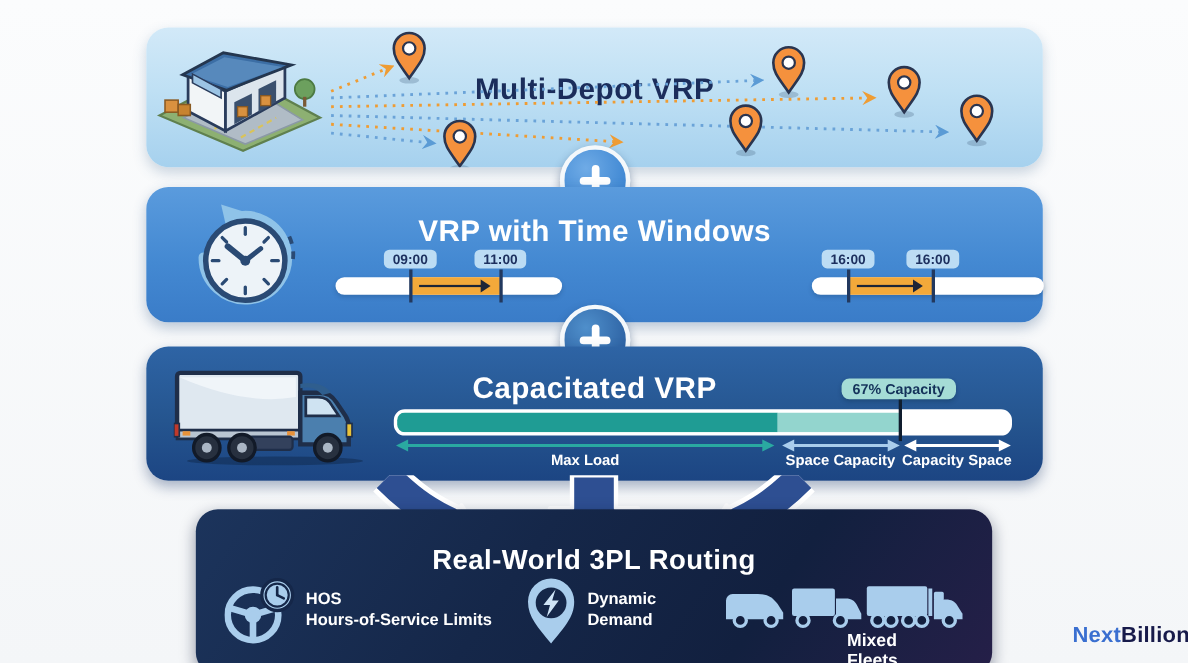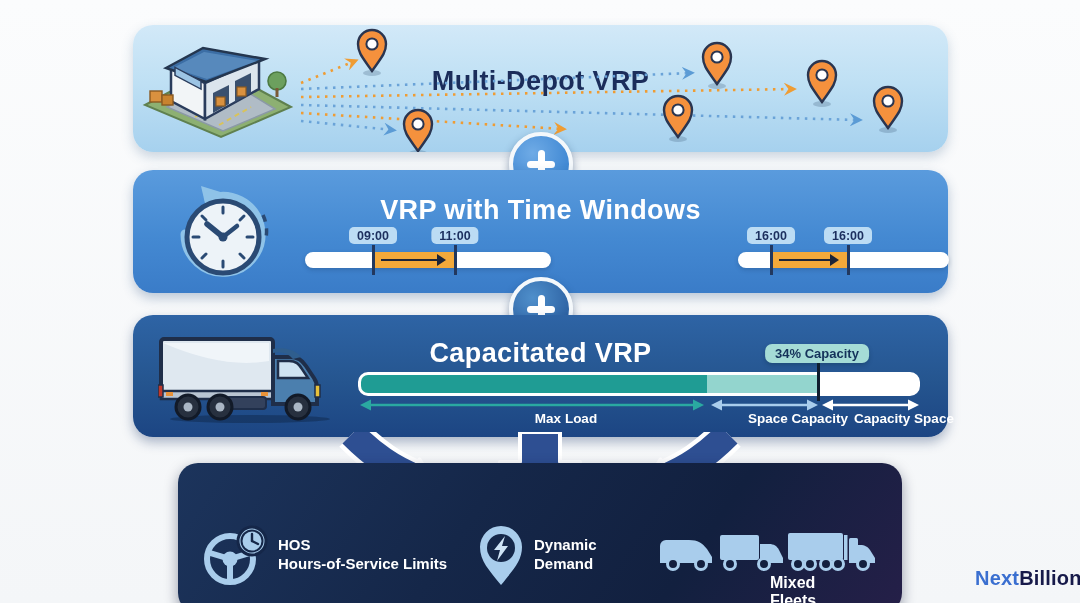--- a/index.html
+++ b/index.html
@@ -44,21 +44,21 @@
         font-size:12.5px;font-weight:bold;padding:1.5px 8px;border-radius:5px;white-space:nowrap;}
   
   .capbar{position:absolute;left:225px;top:57px;width:562px;height:24px;background:#ffffff;
         border:3px solid #ffffff;border-radius:10px;box-sizing:border-box;overflow:hidden;}
   .capseg{position:absolute;top:0;height:18px;}
   .cap-line{position:absolute;left:684px;top:40px;width:2.5px;height:46px;background:#101d2e;}
   .cap-badge{position:absolute;left:684px;top:29px;transform:translateX(-50%);background:#a5dcd6;
         color:#14325a;font-size:13px;font-weight:bold;padding:2px 10px;border-radius:7px;white-space:nowrap;
         box-shadow:0 2px 4px rgba(10,40,60,.3);}
   .cap-label{position:absolute;top:96px;transform:translateX(-50%);color:#ffffff;font-size:13.5px;
-        font-weight:bold;white-space:nowrap;margin-left:34px;}
+        font-weight:bold;white-space:nowrap;}
   
   .feat-text{position:absolute;color:#ffffff;font-size:15px;font-weight:bold;line-height:19px;}
   .fleet-label{position:absolute;transform:translateX(-50%);color:#ffffff;font-size:16px;font-weight:bold;margin-left:44px;}
   
   .logo{position:absolute;left:975px;top:567px;font-size:20px;font-weight:bold;letter-spacing:.2px;}
   .logo .c1{color:#3a6fd0;} .logo .c2{color:#171a4a;}
   svg{display:block;}
 </style>
 </head>
 <body>
@@ -140,21 +140,21 @@
         <line x1="31" y1="34" x2="35" y2="38"></line>
           <line x1="69" y1="72" x2="73" y2="76"></line>
         <line x1="31" y1="76" x2="35" y2="72"></line>
           <line x1="69" y1="38" x2="73" y2="34"></line>
       </g>
       <line x1="52" y1="55" x2="36" y2="42" stroke="#2a4a74" stroke-width="5.5" stroke-linecap="round"></line>
       <line x1="52" y1="55" x2="66" y2="44" stroke="#2a4a74" stroke-width="4.5" stroke-linecap="round"></line>
       <circle cx="52" cy="55" r="4.5" fill="#2a4a74"></circle>
     </svg>
 
-    <div class="twbar" style="left:172px;width:246px">
+    <div class="twbar" style="left:172px;width:206px">
       <div class="tw-seg" style="left:68px;width:82px">
           <div class="tw-arrow"></div>
         </div>
       <div class="tw-tick" style="left:66.5px"></div>
       <div class="tw-tick" style="left:148.5px"></div>
       <div class="tw-badge" style="left:68px">09:00</div>
       <div class="tw-badge" style="left:150px">11:00</div>
     </div>
 
 
@@ -197,21 +197,21 @@
         <circle cx="140" cy="74" r="12" fill="#27303f" stroke="#121a28" stroke-width="3"></circle>
           <circle cx="140" cy="74" r="4.5" fill="#aab6c4"></circle>
       </g>
     </svg>
 
     <div class="capbar">
       <div class="capseg" style="left:0;width:346px;background:#1f9c94;"></div>
       <div class="capseg" style="left:346px;width:111px;background:#93d5ce;"></div>
     </div>
     <div class="cap-line"></div>
-    <div class="cap-badge">34% Capacity</div>
+    <div class="cap-badge">67% Capacity</div>
 
     <svg class="icon-abs" style="left:0;top:0" width="815" height="122" viewBox="0 0 815 122">
       <g stroke-linecap="round">
         <line x1="236" y1="90" x2="562" y2="90" stroke="#2aa9a1" stroke-width="2.6"></line>
         <polygon points="227,90 238,84.5 238,95.5" fill="#2aa9a1"></polygon>
         <polygon points="571,90 560,84.5 560,95.5" fill="#2aa9a1"></polygon>
         <line x1="587" y1="90" x2="676" y2="90" stroke="#a9cdec" stroke-width="2.6"></line>
         <polygon points="578,90 589,84.5 589,95.5" fill="#a9cdec"></polygon>
         <polygon points="685,90 674,84.5 674,95.5" fill="#a9cdec"></polygon>
         <line x1="698" y1="90" x2="777" y2="90" stroke="#ffffff" stroke-width="2.6"></line>
@@ -233,20 +233,21 @@
       <path d="M22,2 C44,24 62,36 86,46" fill="none" stroke="#2e4f92" stroke-width="27" stroke-linecap="butt"></path>
       <polygon points="110,60 70.5,60.5 89.5,27.5" fill="#2e4f92" stroke="#ffffff" stroke-width="4"></polygon>
 
       <path d="M398,2 C376,24 358,36 334,46" fill="none" stroke="#ffffff" stroke-width="36" stroke-linecap="butt"></path>
       <path d="M398,2 C376,24 358,36 334,46" fill="none" stroke="#2e4f92" stroke-width="27" stroke-linecap="butt"></path>
       <polygon points="310,60 349.5,60.5 330.5,27.5" fill="#2e4f92" stroke="#ffffff" stroke-width="4"></polygon>
     </g>
   </svg>
 
   <div class="band band4">
+    <div class="title t4">Real-World 3PL Routing</div>
 
     <svg class="icon-abs" style="left:26px;top:62px" width="68" height="64" viewBox="0 0 68 64">
       <circle cx="26" cy="34" r="23" fill="none" stroke="#a9cdec" stroke-width="6"></circle>
       <circle cx="26" cy="34" r="7.5" fill="#a9cdec"></circle>
       <g stroke="#a9cdec" stroke-width="6" stroke-linecap="round">
         <line x1="26" y1="34" x2="6" y2="28"></line>
         <line x1="26" y1="34" x2="46" y2="28"></line>
         <line x1="26" y1="34" x2="26" y2="55"></line>
       </g>
       <circle cx="48" cy="16" r="14" fill="#a9cdec" stroke="#152749" stroke-width="3"></circle>

